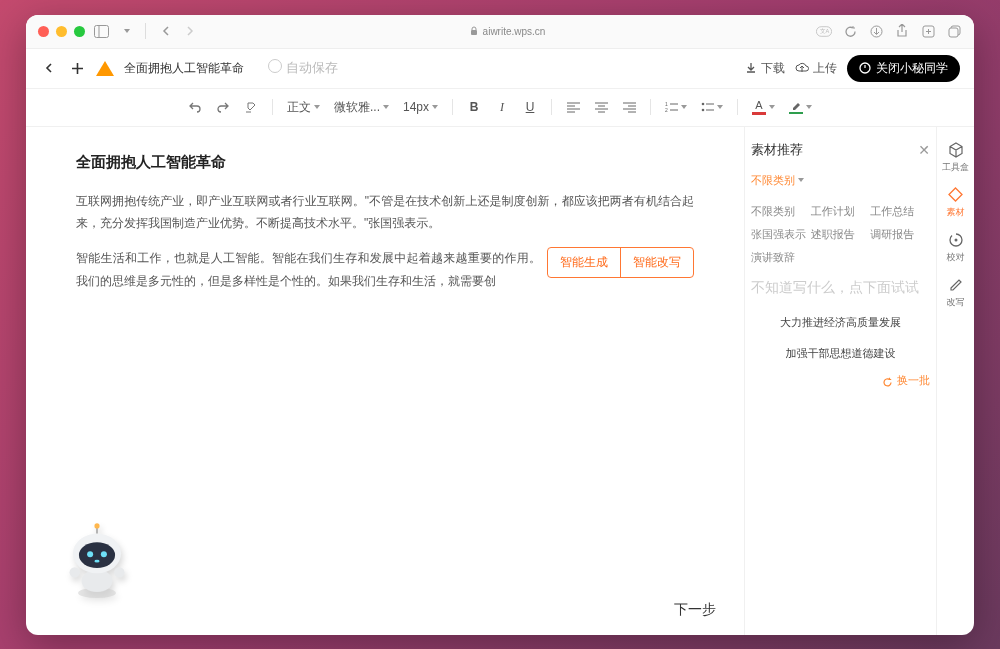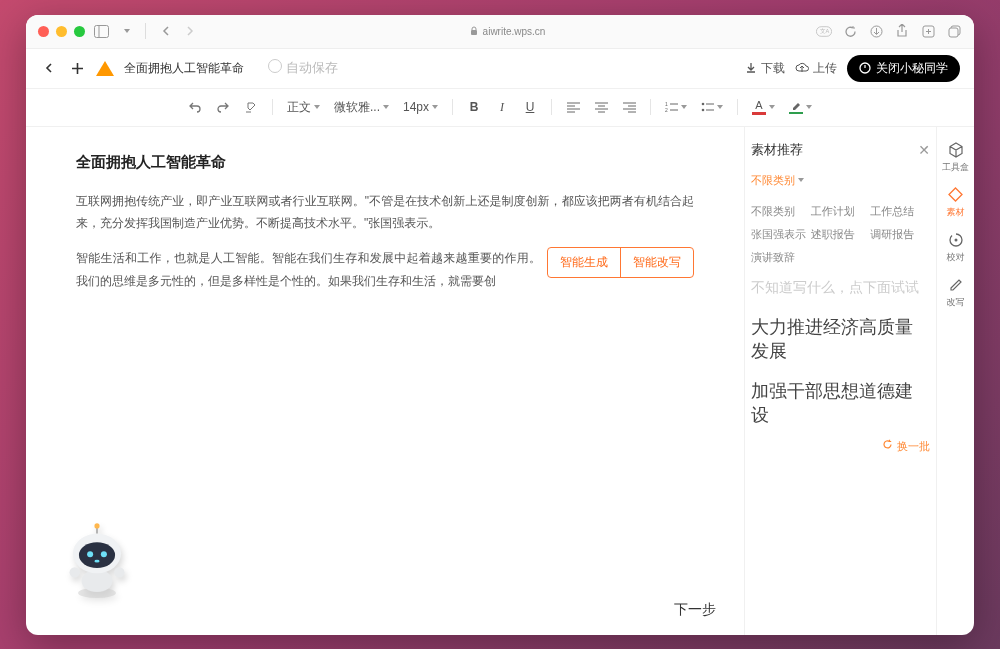--- a/index.html
+++ b/index.html
@@ -72,22 +72,22 @@
     
     .mat-panel { width:192px; border-left:1px solid #f0f0f0; padding:14px 6px; font-size:12px; color:#666; position:relative;}
     .mat-head { display:flex; justify-content:space-between; align-items:center; margin-bottom:14px;}
     .mat-title { font-size:13px; color:#333;}
     .mat-close { cursor:pointer; color:#999; font-size:14px;}
     .mat-filter { display:flex; align-items:center; gap:6px; margin-bottom:12px;}
     .mat-filter-drop { color:#ff8833; font-size:11px; cursor:pointer; display:inline-flex; align-items:center;}
     .cat-grid { display:flex; flex-wrap:wrap; font-size:11px; color:#888; margin-bottom:10px;}
     .cat-grid span { width:33.33%; padding:4px 0; cursor:pointer;}
     .hint { font-size:14px; color:#ccc; margin:6px 0 10px;}
-    .sugg { font-size:18px; color:#444; padding:8px 0; cursor:pointer; }
-    .refresh { display:flex; justify-content:flex-end; align-items:flex-start; gap:4px; color:#ff8833; font-size:11px; cursor:pointer; margin-top:4px;}
+    .sugg { font-size:11px; color:#444; padding:8px 0; cursor:pointer; text-align:center;}
+    .refresh { display:flex; justify-content:flex-end; align-items:flex-end; gap:4px; color:#ff8833; font-size:11px; cursor:pointer; margin-top:4px;}
 
     
     .icon-rail { width:38px; border-left:1px solid #f0f0f0; display:flex; flex-direction:column; align-items:center; gap:12px; padding-top:14px;}
     .rail-item { display:flex; flex-direction:column; align-items:center; gap:2px; cursor:pointer; color:#777;}
     .rail-item.active { color:#ff7733;}
     .rail-ico { width:18px; height:18px; display:flex; align-items:center; justify-content:center;}
     .rail-label { font-size:9px;}
 
     
     .robot {

